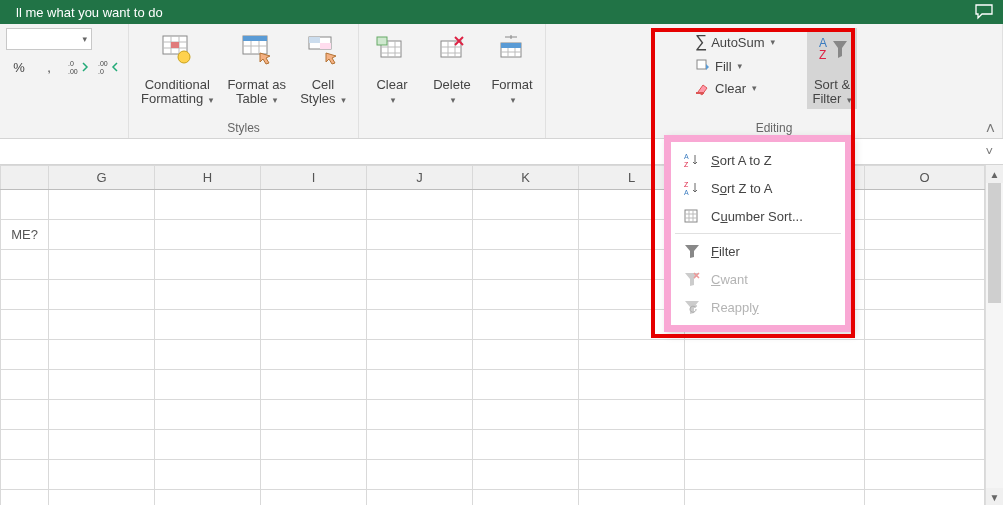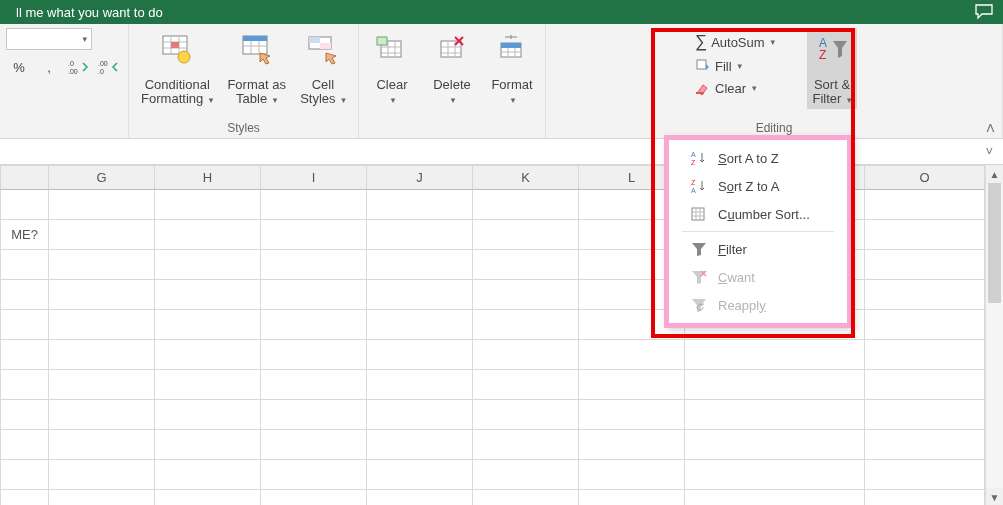--- a/index.html
+++ b/index.html
@@ -171,24 +171,24 @@
     white-space: nowrap;
     overflow: hidden;
   }
   
   .dropdown {
     position: absolute;
     left: 664px;
     top: 135px;
     width: 188px;
     background: #fff;
-    border: 5px solid #f9a8d4;
+    border: 7px solid #f9a8d4;
     box-shadow: 3px 3px 8px rgba(0,0,0,.15);
     z-index: 40;
-    padding: 4px 13px;
+    padding: 4px 4px;
   }
   .menu-item {
     display: flex;
     align-items: center;
     gap: 10px;
     padding: 5px 12px 5px 8px;
     font-size: 13px;
     color: #444;
     cursor: default;
   }

